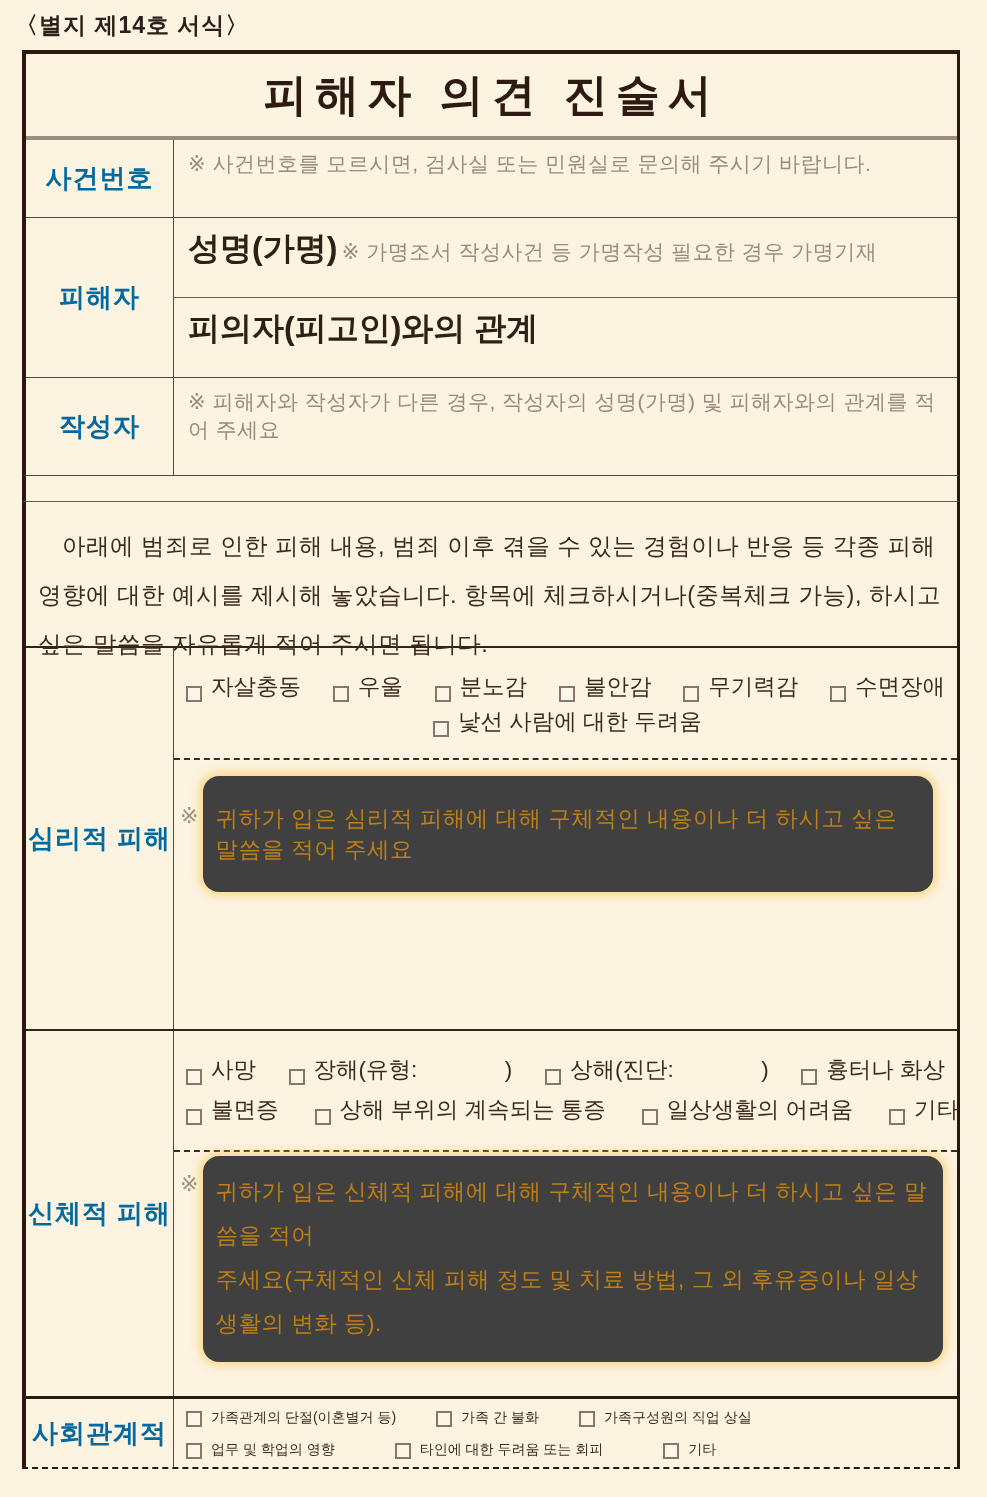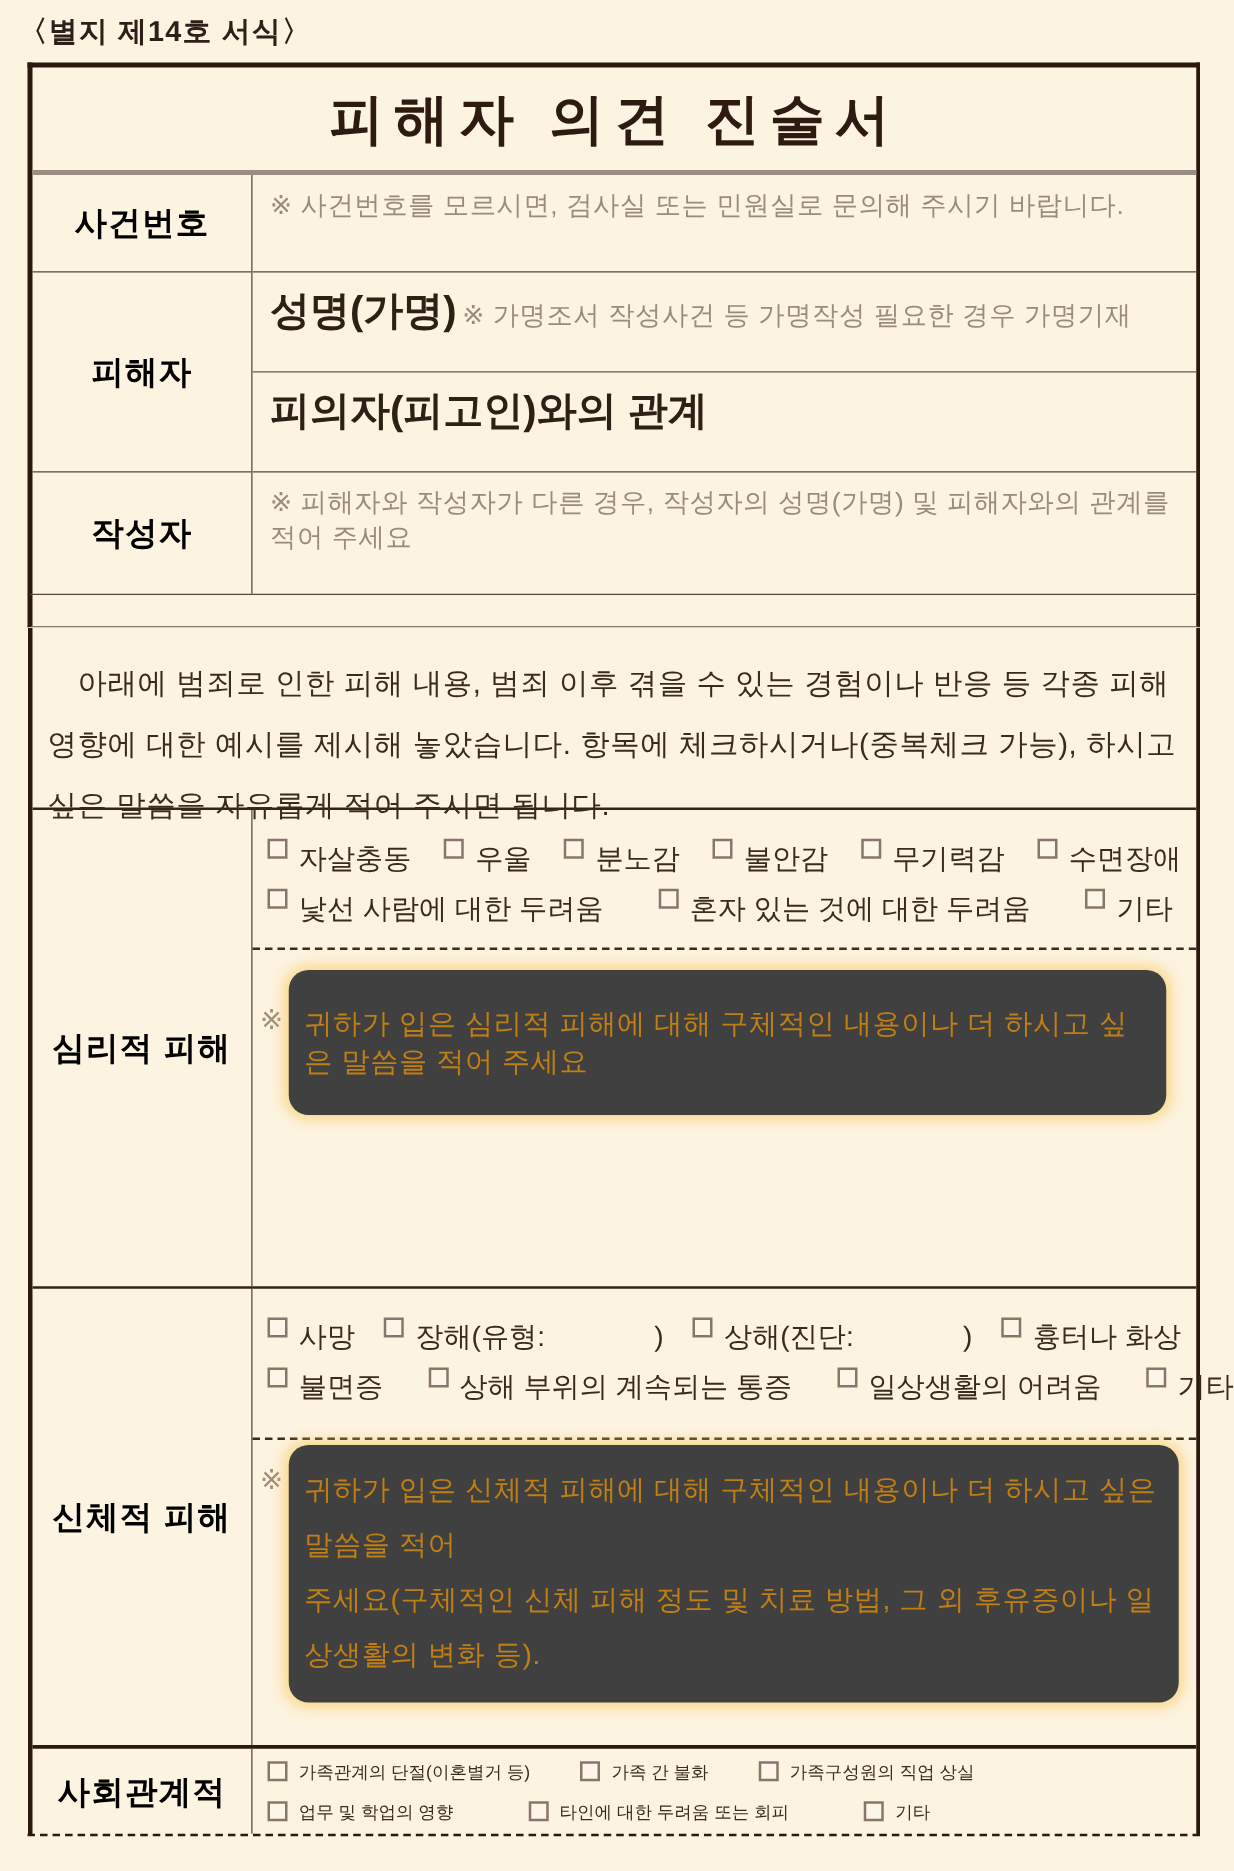--- a/index.html
+++ b/index.html
@@ -28,24 +28,24 @@
   .tbl-top { margin-top: 8px; border-top: 4px solid #2b180e; border-bottom: 1px solid #5a4636; }
   .title-row {
     height: 86px;
     border-bottom: 4px solid #9b8d82;
     display: flex; align-items: center; justify-content: center;
     font-size: 44px; font-weight: bold; color: #2e1a10;
     letter-spacing: 8px;
   }
   .row { display: flex; width: 100%; }
   .label-cell {
-    width: 176px; flex: none;
+    width: 148px; flex: none;
     border-right: 1px solid #5a4636;
     display: flex; align-items: center; justify-content: center;
-    font-size: 26px; font-weight: bold; color: #000000;
+    font-size: 26px; font-weight: bold; color: #0369a1;
     letter-spacing: 1px;
   }
   .value-cell { flex: 1; min-width: 0; display: flex; flex-direction: column; }
   .case-row { height: 78px; border-bottom: 1px solid #5a4636; }
   .victim-row { height: 160px; border-bottom: 1px solid #5a4636; }
   .writer-row { height: 97px; }
   .pad-note { padding: 10px 12px 0 14px; }
   .gray { color: #9a8b7c; font-size: 21px; letter-spacing: 0.5px; }
   .subrow-1 { height: 80px; border-bottom: 1px solid #6b5a4c; padding: 9px 12px 0 14px; }
   .subrow-2 { flex: 1; padding: 9px 12px 0 14px; }
@@ -65,30 +65,30 @@
     text-indent: 24px;
     letter-spacing: 0.5px;
   }
   .psych-row { height: 383px; border-bottom: 2px solid #33241a; }
   .phys-row { height: 365px; }
   .social-row { height: 71px; border-top: 3px solid #2b180e; }
   .cb-area { padding: 18px 8px 0 12px; }
   .cb-area-psych { height: 112px; border-bottom: 2px dashed #3a2c20; }
   .cb-area-phys { height: 121px; border-bottom: 2px dashed #3a2c20; }
   .cb-line { display: flex; align-items: center; height: 40px; font-size: 22.5px; color: #3b2a1e; }
-  .cb-item { display: inline-flex; align-items: flex-start; }
+  .cb-item { display: inline-flex; align-items: flex-end; }
   .cb-box {
     width: 16px; height: 16px; flex: none;
     border: 2px solid #8a7668;
     margin-right: 9px;
     background: rgba(255,255,255,0.25);
   }
   .cb-label { white-space: pre; }
   .sb { justify-content: space-between; padding-right: 4px; }
-  .g44 { gap: 44px; }
+  .g44 { gap: 44px; flex-direction: column; }
   .g36 { gap: 36px; }
   .g40 { gap: 40px; }
   .g60 { gap: 60px; }
   .note-area { flex: 1; }
   .note-psych { padding: 16px 12px 0 6px; }
   .note-phys { padding: 4px 10px 0 6px; }
   .hl-row { display: flex; align-items: flex-start; }
   .mark { color: #a08f7b; font-size: 22px; flex: none; padding-right: 5px; }
   .mark-psych { margin-top: 27px; }
   .mark-phys { margin-top: 15px; }

